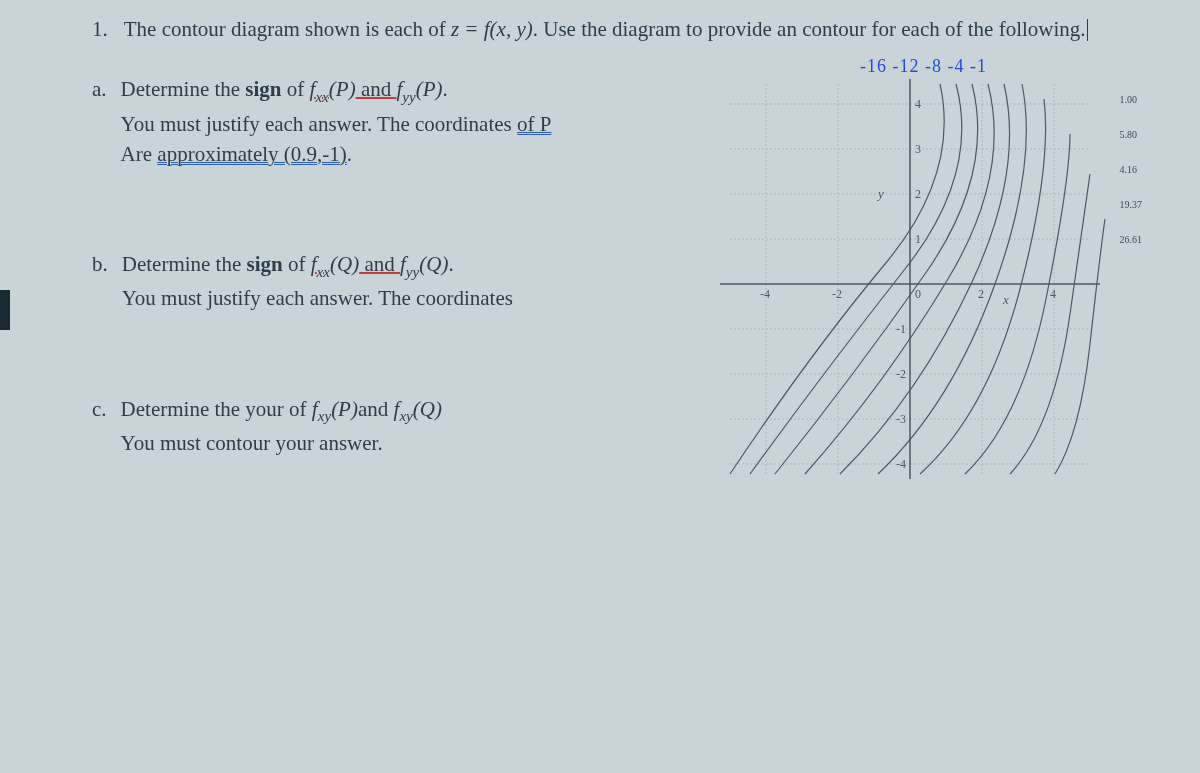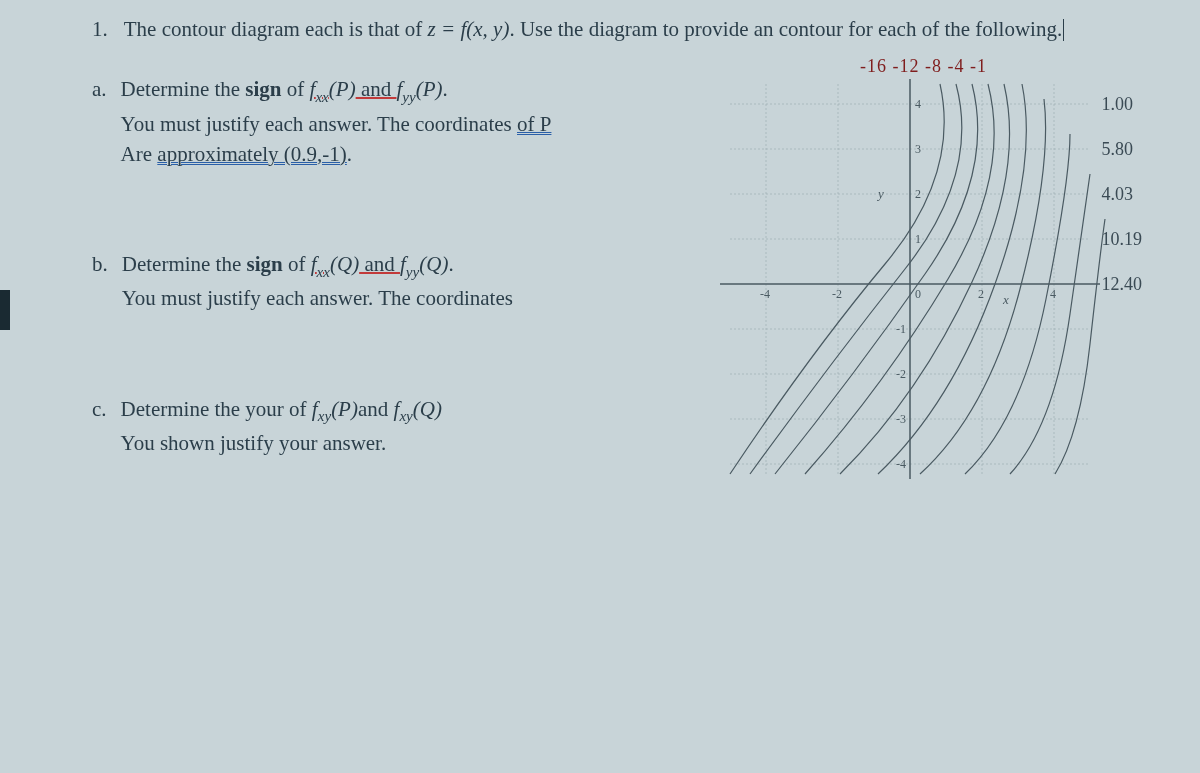--- a/index.html
+++ b/index.html
@@ -63,28 +63,28 @@
     .diagram-area {
       width: 430px;
       flex-shrink: 0;
       position: relative;
     }
     .contour-labels-top {
       position: absolute;
       top: -18px;
       left: 150px;
       font-size: 18px;
-      color: #7f1d1d;
+      color: #1d4ed8;
       letter-spacing: 1px;
     }
     .contour-labels-right {
       position: absolute;
       right: -2px;
       top: 20px;
-      font-size: 18px;
+      font-size: 10px;
       color: #3a4a54;
     }
     .contour-labels-right div { margin-bottom: 24px; }
     svg.contour-svg {
       display: block;
     }
     .axis-line { stroke: #4a5a62; stroke-width: 1.5; }
     .grid-line { stroke: #98a8b0; stroke-width: 0.6; stroke-dasharray: 2 2; }
     .contour-line { stroke: #4a5a62; stroke-width: 1.2; fill: none; }
     .axis-label-svg {
@@ -108,21 +108,21 @@
     }
   </style>
 </head>
 <body>
 
 <div class="left-edge-block"></div>
 
 <div class="problem-intro">
   <span class="problem-number">1.</span>
   <span class="problem-text">
-    <span>The contour diagram each is that of </span><span class="italic">z = f(x, y)</span><span>. Use the diagram to provide an contour for each of the following.</span><span class="cursor"></span>
+    <span>The contour diagram shown is each of </span><span class="italic">z = f(x, y)</span><span>. Use the diagram to provide an contour for each of the following.</span><span class="cursor"></span>
   </span>
 </div>
 
 <div class="content-row">
   <div class="questions">
 
     <div class="subpart">
       <span class="subpart-label">a.</span>
       <div class="subpart-body">
         <span>Determine the </span><b>sign</b><span> of </span><span class="italic underline-red"><span>f</span><span class="math-sub">xx</span></span><span class="italic">(P)</span><span class="underline-red"> and </span><span class="italic"><span>f</span><span class="math-sub">yy</span></span><span class="italic">(P)</span><span>.</span><br>
@@ -136,34 +136,34 @@
       <div class="subpart-body">
         <span>Determine the </span><b>sign</b><span> of </span><span class="italic underline-red"><span>f</span><span class="math-sub">xx</span></span><span class="italic">(Q)</span><span class="underline-red"> and </span><span class="italic"><span>f</span><span class="math-sub">yy</span></span><span class="italic">(Q)</span><span>.</span><br>
         <span>You must justify each answer. The coordinates</span><br>
       </div>
     </div>
 
     <div class="subpart">
       <span class="subpart-label">c.</span>
       <div class="subpart-body">
         <span>Determine the your of </span><span class="italic"><span>f</span><span class="math-sub">xy</span></span><span class="italic">(P)</span><span>and </span><span class="italic"><span>f</span><span class="math-sub">xy</span></span><span class="italic">(Q)</span><br>
-        <span>You shown justify your answer.</span>
+        <span>You must contour your answer.</span>
       </div>
     </div>
 
   </div>
 
   <div class="diagram-area">
     <div class="contour-labels-top">-16  -12  -8  -4   -1</div>
     <div class="contour-labels-right">
       <div>1.00</div>
       <div>5.80</div>
-      <div>4.03</div>
-      <div>10.19</div>
-      <div>12.40</div>
+      <div>4.16</div>
+      <div>19.37</div>
+      <div>26.61</div>
     </div>
 
     <svg class="contour-svg" width="400" height="420" viewBox="0 0 400 420">
 
       <g>
         <line class="grid-line" x1="20" y1="30" x2="380" y2="30"></line>
         <line class="grid-line" x1="20" y1="75" x2="380" y2="75"></line>
         <line class="grid-line" x1="20" y1="120" x2="380" y2="120"></line>
         <line class="grid-line" x1="20" y1="165" x2="380" y2="165"></line>
         <line class="grid-line" x1="20" y1="255" x2="380" y2="255"></line>

